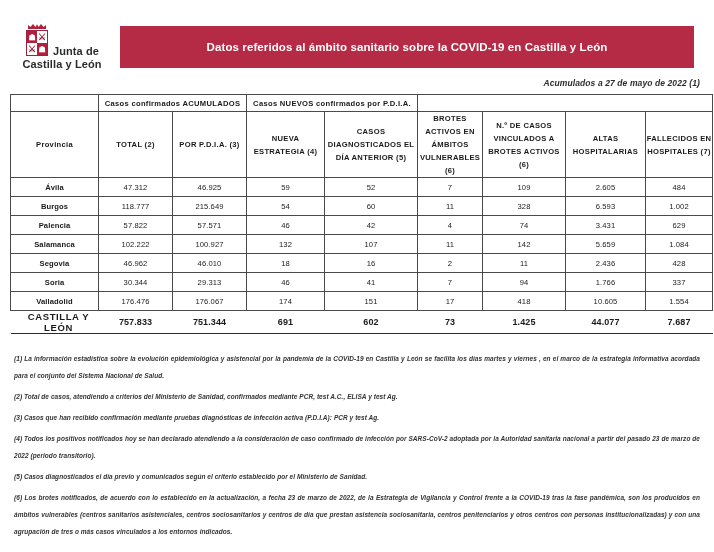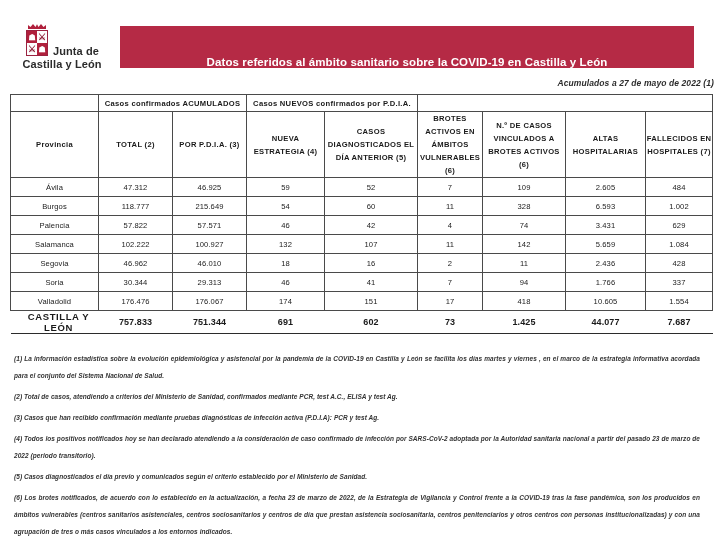--- a/index.html
+++ b/index.html
@@ -76,34 +76,34 @@
     margin-top: 1px;
     letter-spacing: 0.1px;
   }
   .title-bar {
     flex: 1 1 auto;
     margin-left: 10px;
     margin-right: 6px;
     background: #b52a45;
     height: 42px;
     display: flex;
-    align-items: flex-end;
+    align-items: center;
     justify-content: center;
   }
   .title-bar span {
     color: #ffffff;
     font-size: 11.5px;
     font-weight: bold;
     letter-spacing: 0.1px;
   }
 
   
   .subtitle {
     text-align: right;
-    padding-right: 0;
+    padding-right: 14px;
     font-size: 8.5px;
     font-style: italic;
     font-weight: bold;
     color: #2c2c2c;
     margin-top: 6px;
     letter-spacing: 0.1px;
   }
 
   
   .table-wrap {
@@ -134,21 +134,21 @@
     font-size: 7.8px;
     line-height: 13px;
     letter-spacing: 0.3px;
     padding: 0 2px;
   }
   th.noborder {
     border: none;
   }
   td.prov {
     text-align: left;
-    font-weight: normal;
+    font-weight: bold;
     font-size: 8px;
     padding-left: 4px;
     height: 19px;
     letter-spacing: 0.1px;
   }
   td.num {
     font-size: 8px;
     height: 19px;
     letter-spacing: 0.1px;
   }

